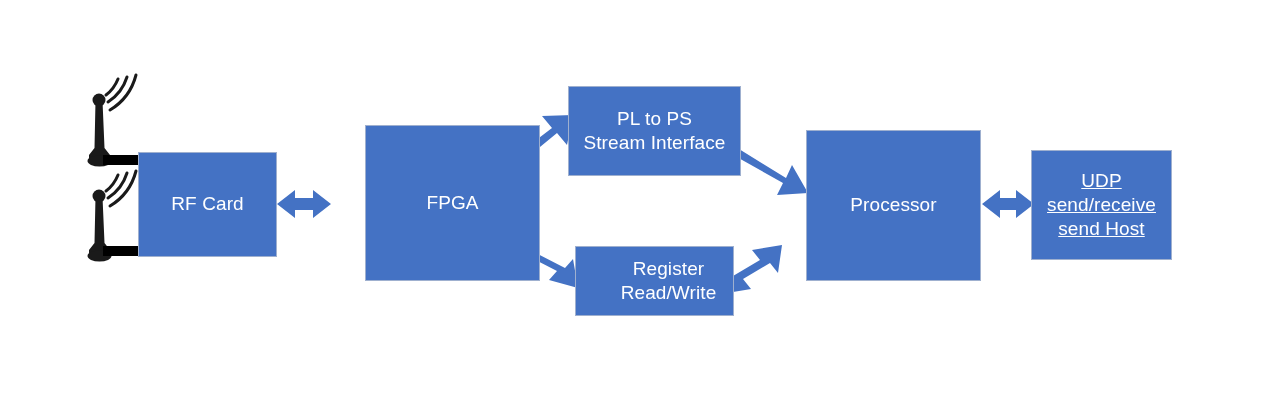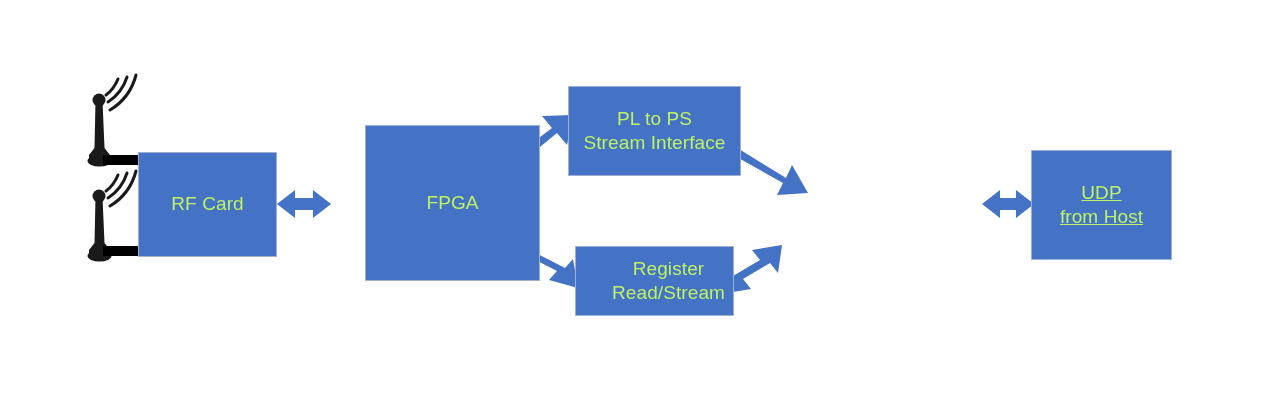--- a/index.html
+++ b/index.html
@@ -27,21 +27,21 @@
   }
   .node {
     position: absolute;
     background: #4472C4;
     border: 1px solid #9fb0cf;
     box-sizing: border-box;
     display: flex;
     align-items: center;
     justify-content: center;
     text-align: center;
-    color: #bef264;
+    color: #ffffff;
     font-family: "Liberation Sans", sans-serif;
     font-size: 19px;
     line-height: 1.28;
     letter-spacing: 0.1px;
     z-index: 3;
   }
   .node span {
     display: block;
     width: 100%;
     padding: 0 4px;
@@ -135,25 +135,29 @@
   <div class="node" id="node-plps">
     <span>
         <span style="display: block;">PL to PS</span>
         <span style="display: block;">Stream Interface</span>
       </span>
   </div>
 
   <div class="node" id="node-regrw">
     <span>
         <span style="display: block;">Register</span>
-        <span style="display: block;">Read/Stream</span>
+        <span style="display: block;">Read/Write</span>
       </span>
   </div>
 
+  <div class="node" id="node-proc">
+    <span>Processor</span>
+  </div>
 
   <div class="node" id="node-udp">
     <span>
         <span style="display: block;">UDP</span>
-        <span style="display: block;">from Host</span>
+        <span style="display: block;">send/receive</span>
+        <span style="display: block;">send Host</span>
       </span>
   </div>
 
 </div>
 
 </body></html>

